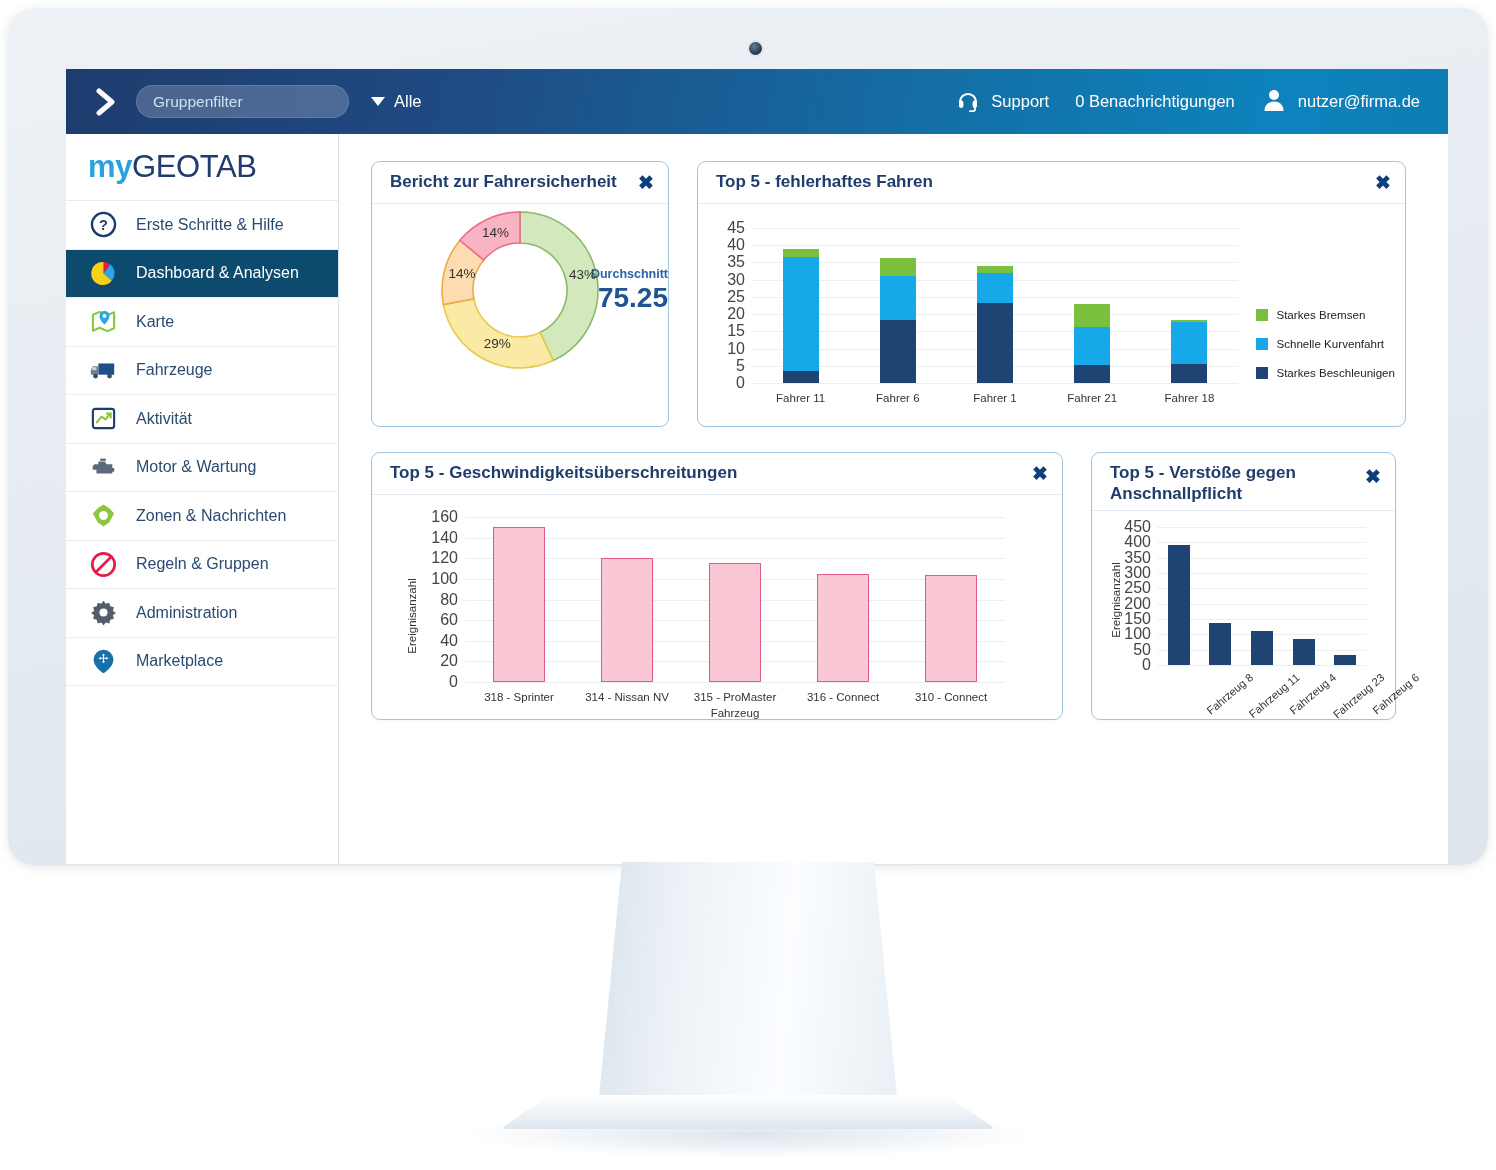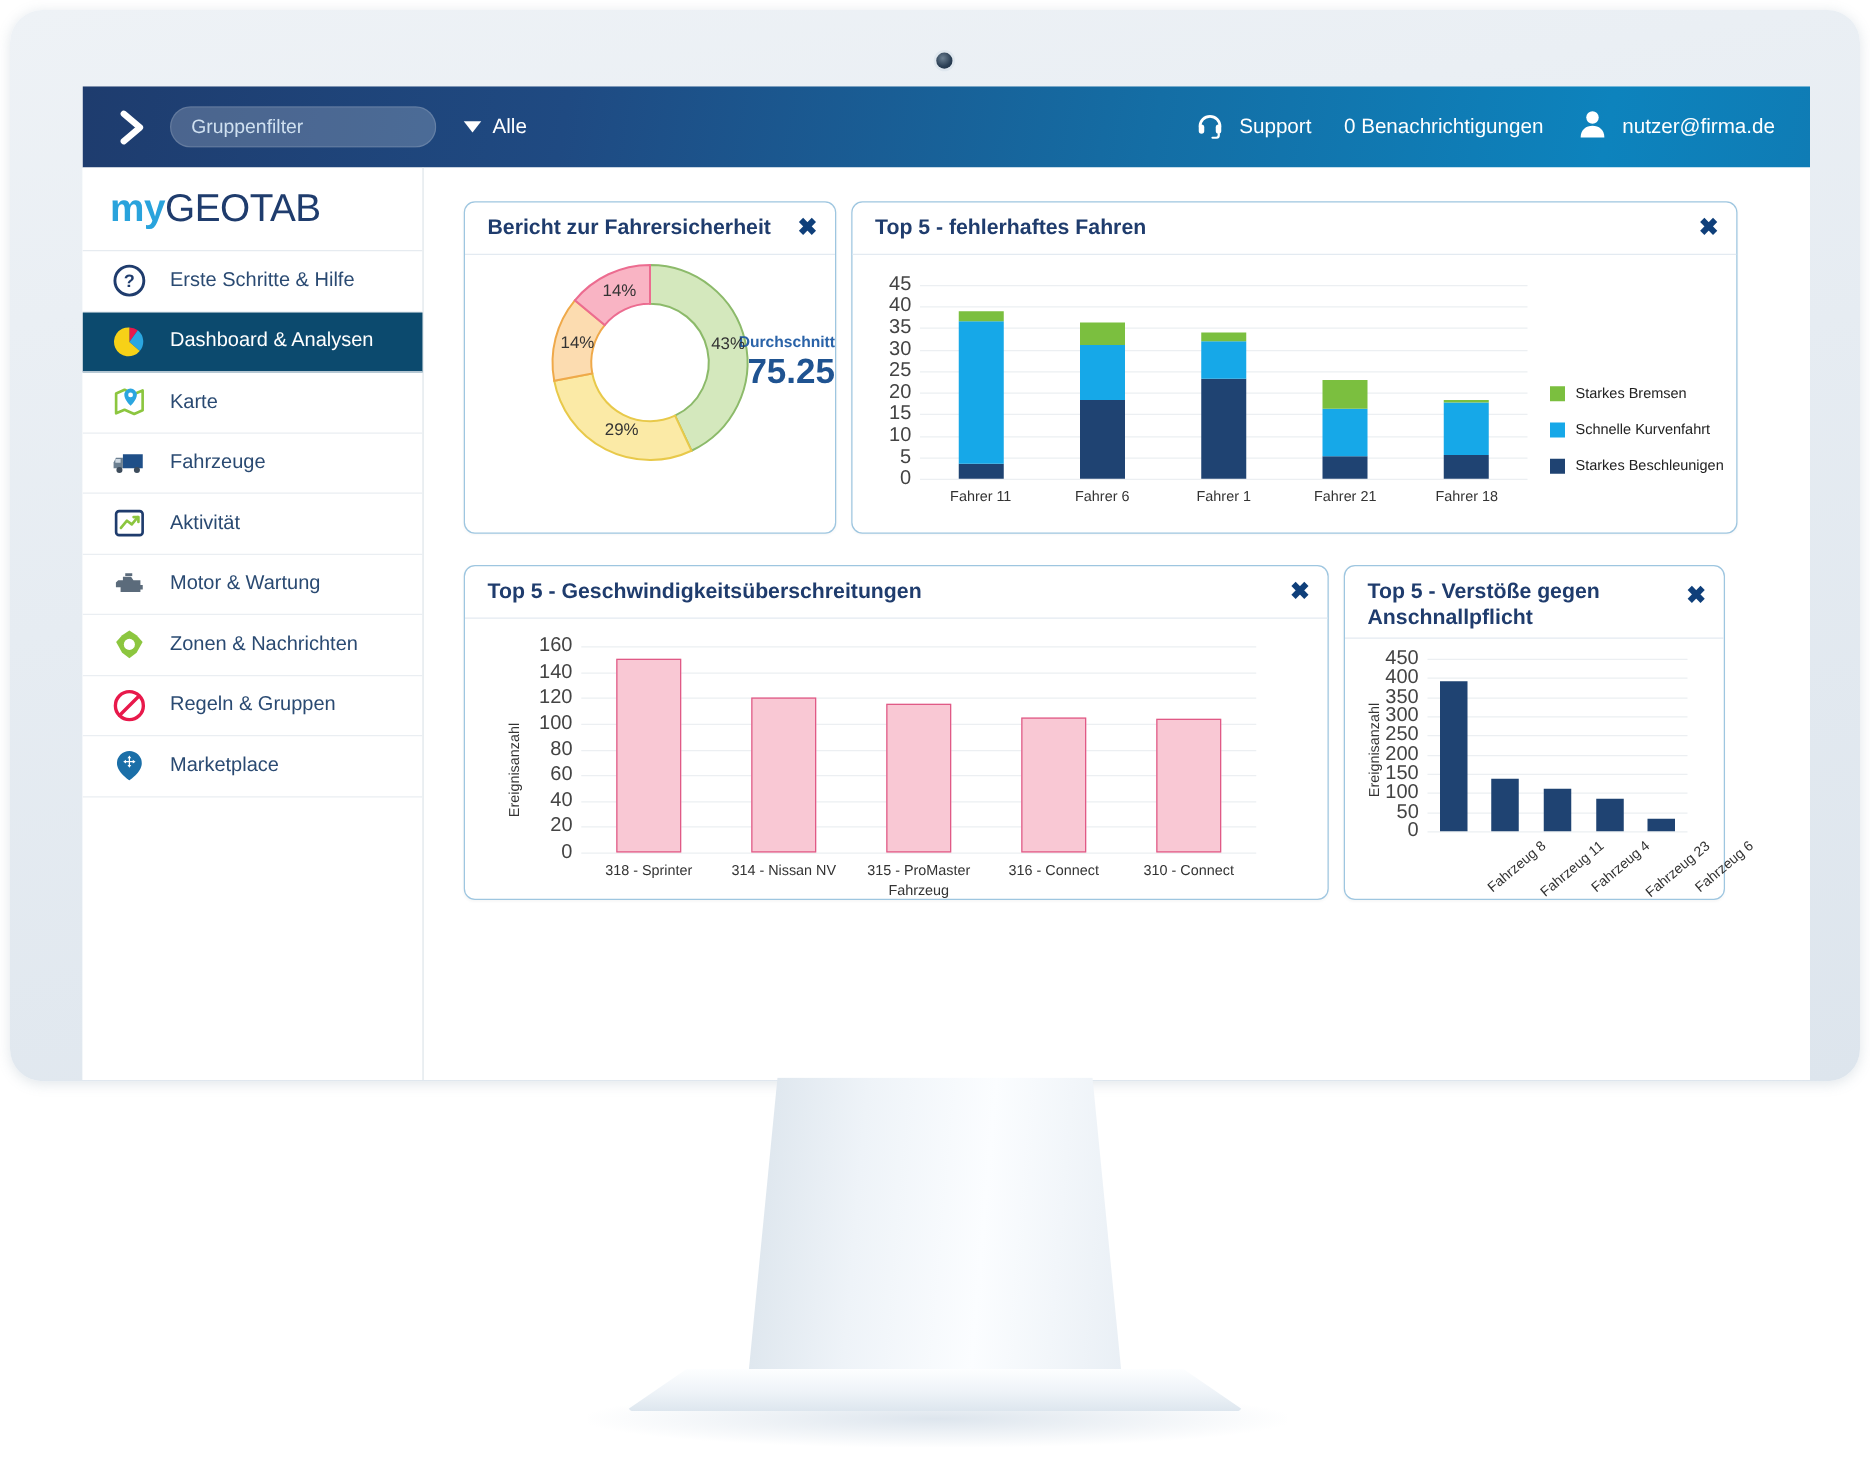--- a/index.html
+++ b/index.html
@@ -117,21 +117,21 @@
   .nav-icon { width: 30px; height: 30px; display: flex; align-items: center; justify-content: center; flex: 0 0 30px; }
   .nav-icon svg { display: block; }
 
   
   #content {
     position: absolute; left: 273px; top: 65px;
     width: 1109px; height: 730px;
     background: #ffffff;
     padding: 27px 22px 0 32px;
   }
-  .row { display: flex; gap: 12px; }
+  .row { display: flex; gap: 28px; }
   .row1 { height: 266px; }
   .row2 { margin-top: 25px; height: 268px; }
 
   .card {
     background: #ffffff;
     border: 1px solid #9ec6e0;
     border-radius: 9px;
     position: relative;
     box-shadow: 0 1px 2px rgba(0,0,0,0.03);
   }
@@ -336,20 +336,29 @@
         <div class="nav-item">
           <span class="nav-icon">
             <svg width="27" height="27" viewBox="0 0 28 28">
               <circle cx="14" cy="14" r="11.6" fill="none" stroke="#e8194b" stroke-width="2.8"></circle>
               <line x1="6" y1="22" x2="22" y2="6" stroke="#e8194b" stroke-width="2.8" stroke-linecap="round"></line>
             </svg>
           </span>
           <span class="nav-label">Regeln &amp; Gruppen</span>
         </div>
 
+        <div class="nav-item">
+          <span class="nav-icon">
+            <svg width="27" height="27" viewBox="0 0 28 28">
+              <path d="M14 1.8 l2.3 3.1 3.7 -1.1 1 3.8 3.8 1 -1.1 3.7 3.1 2.3 -3.1 2.3 1.1 3.7 -3.8 1 -1 3.8 -3.7 -1.1 -2.3 3.1 -2.3 -3.1 -3.7 1.1 -1 -3.8 -3.8 -1 1.1 -3.7 -3.1 -2.3 3.1 -2.3 -1.1 -3.7 3.8 -1 1 -3.8 3.7 1.1 Z" fill="#525f6b"></path>
+              <circle cx="14" cy="14" r="4.2" fill="#ffffff"></circle>
+            </svg>
+          </span>
+          <span class="nav-label">Administration</span>
+        </div>
 
         <div class="nav-item">
           <span class="nav-icon">
             <svg width="27" height="27" viewBox="0 0 28 28">
               <path d="M14 1.8 a10.3 10.3 0 0 1 10.3 10.3 c0 7.6 -10.3 14.1 -10.3 14.1 S3.7 19.7 3.7 12.1 A10.3 10.3 0 0 1 14 1.8 Z" fill="#1b6fa8"></path>
               <path d="M14 5.6 l1.6 2.3 -1.1 0 0 2.3 2.3 0 0 -1.1 2.3 1.6 -2.3 1.6 0 -1.1 -2.3 0 0 2.3 1.1 0 -1.6 2.3 -1.6 -2.3 1.1 0 0 -2.3 -2.3 0 0 1.1 -2.3 -1.6 2.3 -1.6 0 1.1 2.3 0 0 -2.3 -1.1 0 Z" fill="#ffffff"></path>
             </svg>
           </span>
           <span class="nav-label">Marketplace</span>
         </div>

